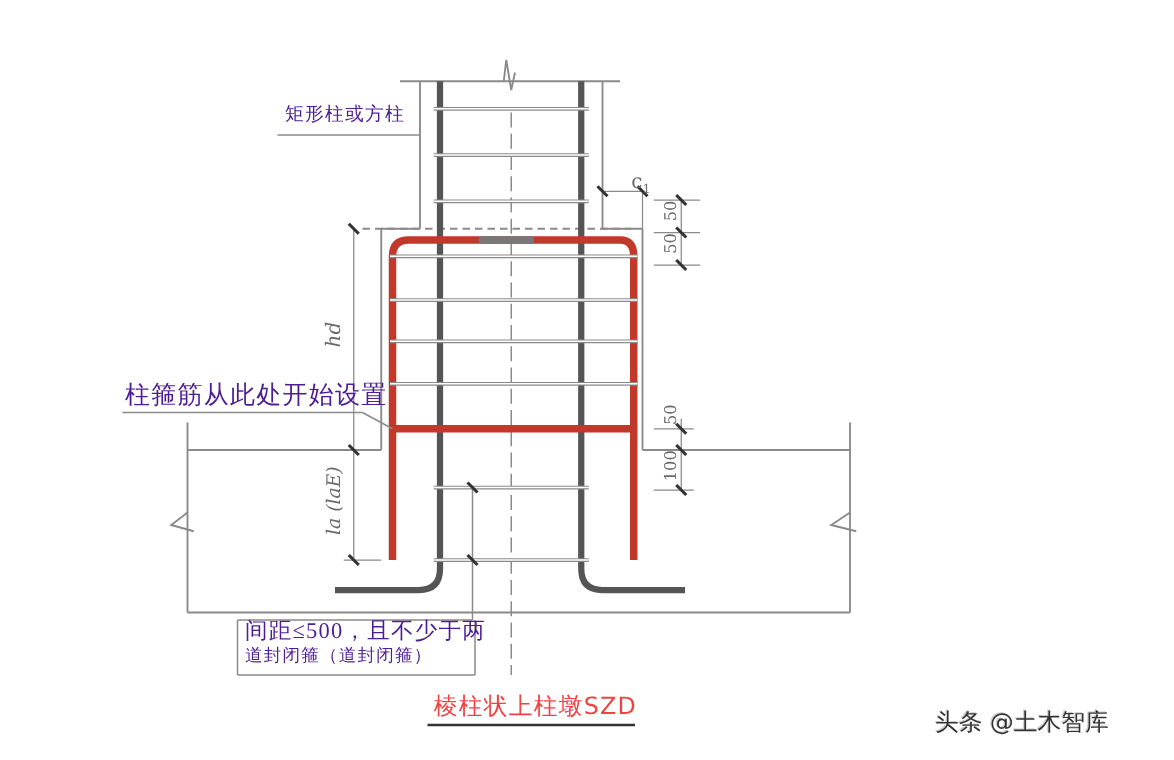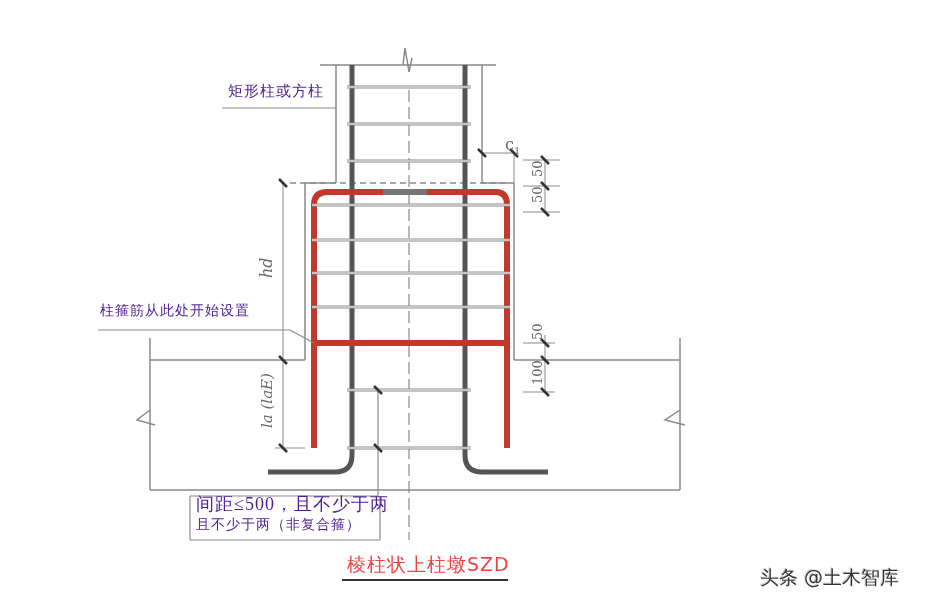--- a/index.html
+++ b/index.html
@@ -1,24 +1,24 @@
 <!DOCTYPE html>
 <html><head>
 <meta charset="utf-8">
 <style>
   html, body { margin:0; padding:0; background:#ffffff; }
   body { width:939px; height:608px; position:relative; overflow:hidden; font-family:"DejaVu Sans", sans-serif; }
   svg { position:absolute; left:0; top:0; }
   .lbl { position:absolute; color:#4c1d95; font-family:Liberation Serif, serif; white-space:nowrap; }
   .lbl-col { left:228px; top:82px; font-size:15px; letter-spacing:1px; }
-  .lbl-start { left:100px; top:302px; font-size:14px; letter-spacing:1px; }
+  .lbl-start { left:100px; top:302px; font-size:20px; letter-spacing:1px; }
   .lbl-note1 { left:196px; top:492px; font-size:18px; letter-spacing:1px; }
   .lbl-note2 { left:196px; top:516px; font-size:14px; letter-spacing:1px; }
   .title { position:absolute; left:347px; top:552px; font-size:19px; color:#ef4444; font-family:"DejaVu Sans", sans-serif; letter-spacing:1px; }
-  .watermark { position:absolute; left:748px; top:565px; font-size:19px; color:#333333; font-family:"DejaVu Sans", sans-serif; text-shadow:1px 1px 0 #ffffff, -1px -1px 0 #cccccc;margin-left:12px; }
+  .watermark { position:absolute; left:748px; top:565px; font-size:19px; color:#333333; font-family:"DejaVu Sans", sans-serif; text-shadow:1px 1px 0 #ffffff, -1px -1px 0 #cccccc; }
   .dim { position:absolute; color:#6a6a6a; font-family:"DejaVu Serif", serif; font-size:13px; white-space:nowrap; }
   .rot { transform:rotate(-90deg); transform-origin:left top; }
   .c1 { left:489px; top:135px; font-size:16px;margin-left:16px; }
   .c1 sub { font-size:10px; }
   .d50a { left:530px; top:177px; }
   .d50b { left:530px; top:203px; }
   .d50c { left:530px; top:340px; }
   .d100 { left:530px; top:385px; }
   .hd { left:257px; top:278px; font-style:italic; font-size:16px; }
   .la { left:258px; top:428px; font-style:italic; font-size:15px; }
@@ -135,21 +135,21 @@
     <line x1="374" y1="386" x2="382" y2="394"></line>
     <line x1="374" y1="444" x2="382" y2="452"></line>
   </g>
 
   <line x1="342" y1="580" x2="508" y2="580" stroke="#333333" stroke-width="2"></line>
 </svg>
 
 <div class="lbl lbl-col">矩形柱或方柱</div>
 <div class="lbl lbl-start">柱箍筋从此处开始设置</div>
 <div class="lbl lbl-note1">间距≤500，且不少于两</div>
-<div class="lbl lbl-note2">且不少于两（非复合箍）</div>
+<div class="lbl lbl-note2">道封闭箍（道封闭箍）</div>
 
 <div class="dim c1"><span>c</span><sub>1</sub></div>
 <div class="dim rot d50a">50</div>
 <div class="dim rot d50b">50</div>
 <div class="dim rot d50c">50</div>
 <div class="dim rot d100">100</div>
 <div class="dim rot hd">hd</div>
 <div class="dim rot la">la (laE)</div>
 
 <div class="title">棱柱状上柱墩SZD</div>

